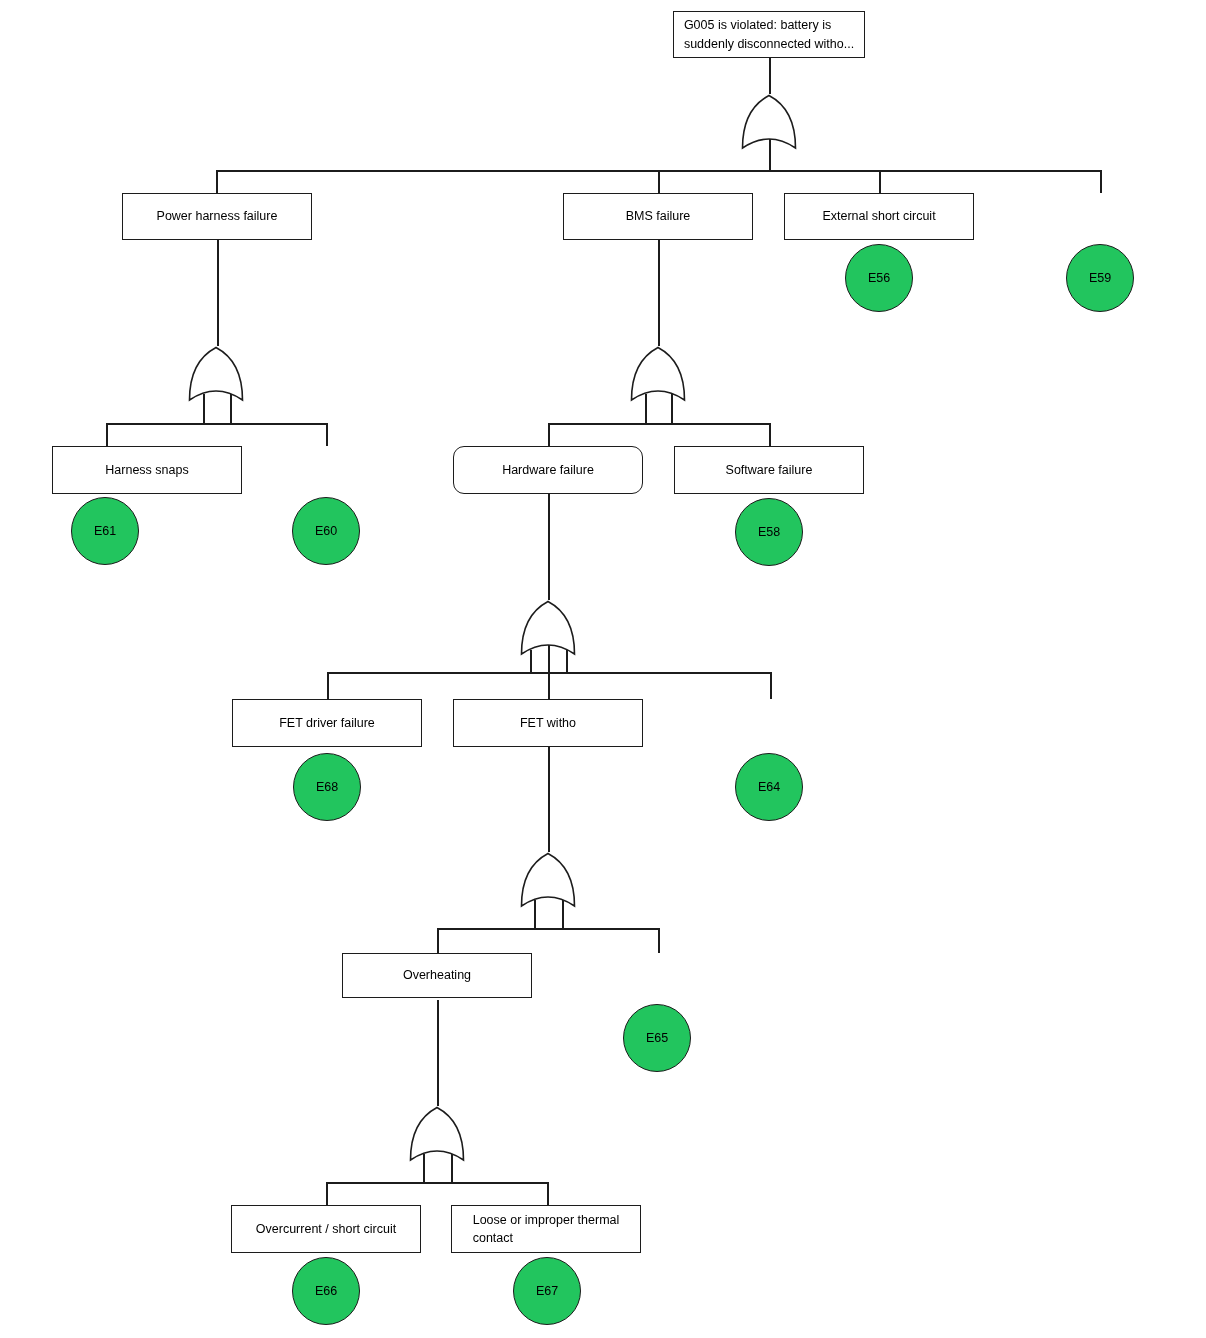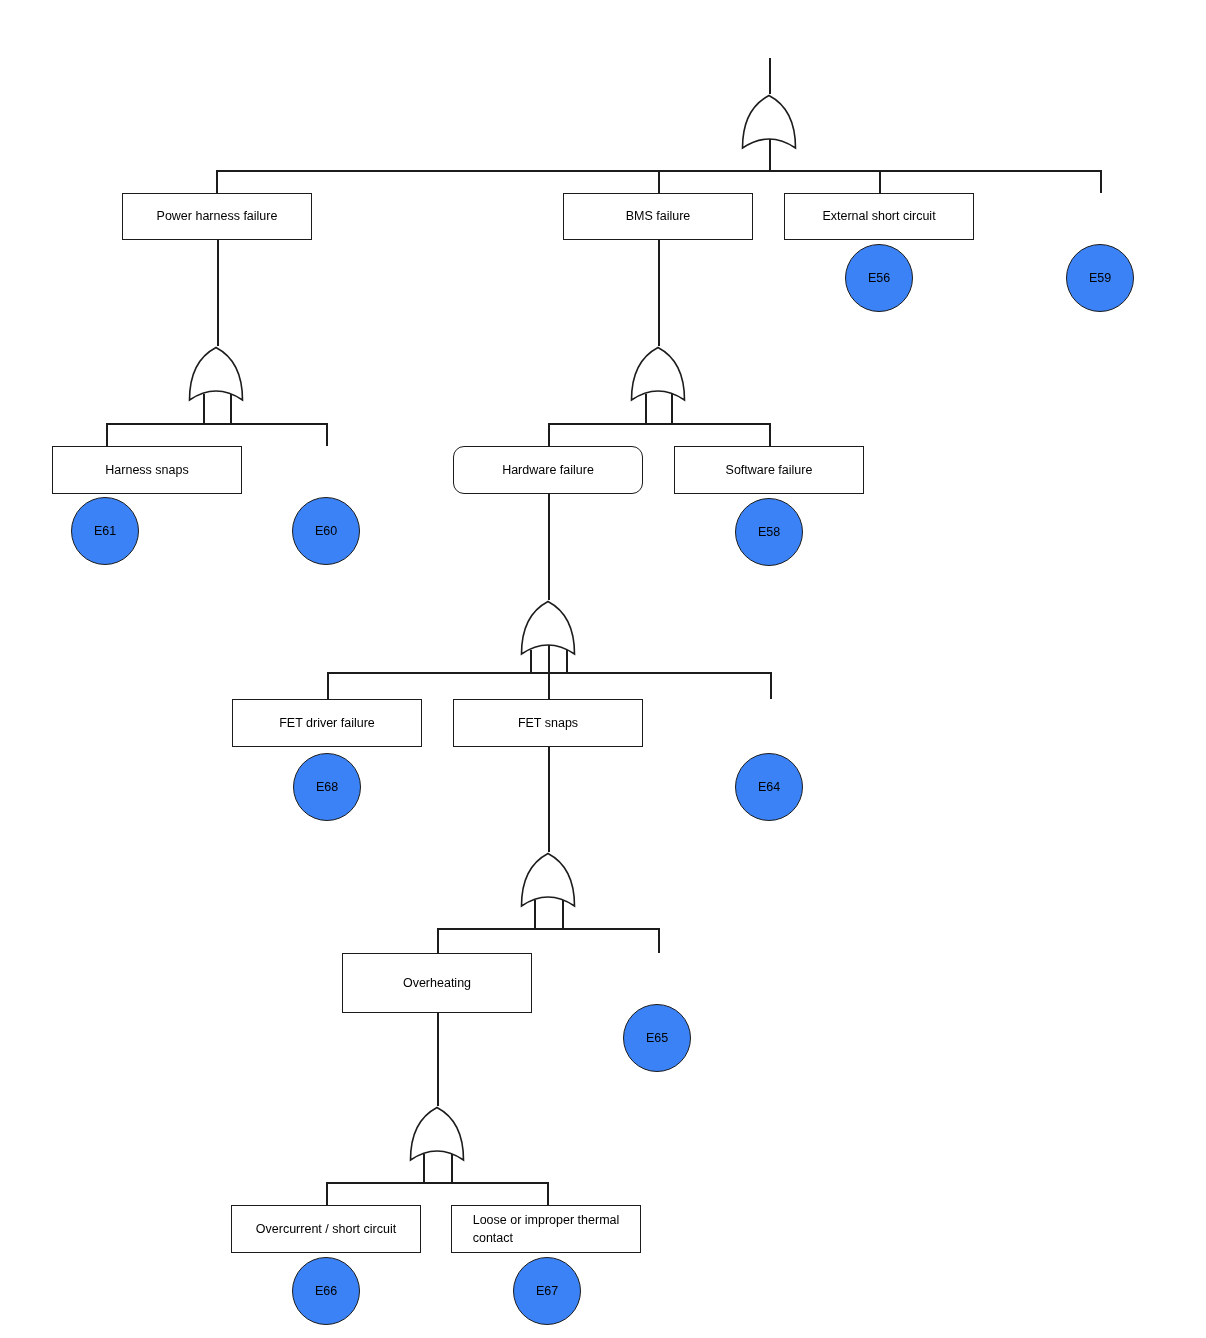--- a/index.html
+++ b/index.html
@@ -8,21 +8,21 @@
     font-family:"Liberation Sans", sans-serif;color:#000;overflow:hidden;
   }
   .box{
     position:absolute;box-sizing:border-box;border:1.5px solid #1c1c1c;background:#fff;
     display:flex;align-items:center;justify-content:center;
     font-size:12.5px;line-height:1.45;
   }
   .box span{white-space:pre-line;text-align:left;display:block;}
   .circle{
     position:absolute;box-sizing:border-box;width:68px;height:68px;border-radius:50%;
-    border:1.5px solid #1c1c1c;background:#3b82f6;display:flex;align-items:center;justify-content:center;
+    border:1.5px solid #1c1c1c;background:#22c55e;display:flex;align-items:center;justify-content:center;
     font-size:12.5px;
   }
   .v{position:absolute;width:1.5px;background:#1c1c1c;}
   .h{position:absolute;height:1.5px;background:#1c1c1c;}
   .gate{position:absolute;width:56px;height:56px;}
 </style>
 </head>
 <body>
 
 <div id="canvas">
@@ -83,20 +83,24 @@
   <svg class="gate" style="left:520px;top:600px;" viewBox="0 0 56 56">
       <path d="M 1.5 54 C 1.5 32 8 12 28 1.5 C 48 12 54.5 32 54.5 54 Q 28 36 1.5 54 Z" fill="#ffffff" stroke="#1c1c1c" stroke-width="1.6"></path>
     </svg>
   <svg class="gate" style="left:520px;top:852px;" viewBox="0 0 56 56">
       <path d="M 1.5 54 C 1.5 32 8 12 28 1.5 C 48 12 54.5 32 54.5 54 Q 28 36 1.5 54 Z" fill="#ffffff" stroke="#1c1c1c" stroke-width="1.6"></path>
     </svg>
   <svg class="gate" style="left:409px;top:1106px;" viewBox="0 0 56 56">
       <path d="M 1.5 54 C 1.5 32 8 12 28 1.5 C 48 12 54.5 32 54.5 54 Q 28 36 1.5 54 Z" fill="#ffffff" stroke="#1c1c1c" stroke-width="1.6"></path>
     </svg>
 
+  <div class="box" style="left:673px;top:11px;width:192px;height:47px;">
+    <span>G005 is violated: battery is
+suddenly disconnected witho...</span>
+  </div>
 
   <div class="box" style="left:122px;top:193px;width:190px;height:47px;">
     <span>Power harness failure</span>
   </div>
   <div class="box" style="left:563px;top:193px;width:190px;height:47px;">
     <span>BMS failure</span>
   </div>
   <div class="box" style="left:784px;top:193px;width:190px;height:47px;">
     <span>External short circuit</span>
   </div>
@@ -108,24 +112,24 @@
     <span>Hardware failure</span>
   </div>
   <div class="box" style="left:674px;top:446px;width:190px;height:48px;">
     <span>Software failure</span>
   </div>
 
   <div class="box" style="left:232px;top:699px;width:190px;height:48px;">
     <span>FET driver failure</span>
   </div>
   <div class="box" style="left:453px;top:699px;width:190px;height:48px;">
-    <span>FET snaps</span>
+    <span>FET witho</span>
   </div>
 
-  <div class="box" style="left:342px;top:953px;width:190px;height:60px;">
+  <div class="box" style="left:342px;top:953px;width:190px;height:45px;">
     <span>Overheating</span>
   </div>
 
   <div class="box" style="left:231px;top:1205px;width:190px;height:48px;">
     <span>Overcurrent / short circuit</span>
   </div>
   <div class="box" style="left:451px;top:1205px;width:190px;height:48px;">
     <span>Loose or improper thermal
 contact</span>
   </div>

